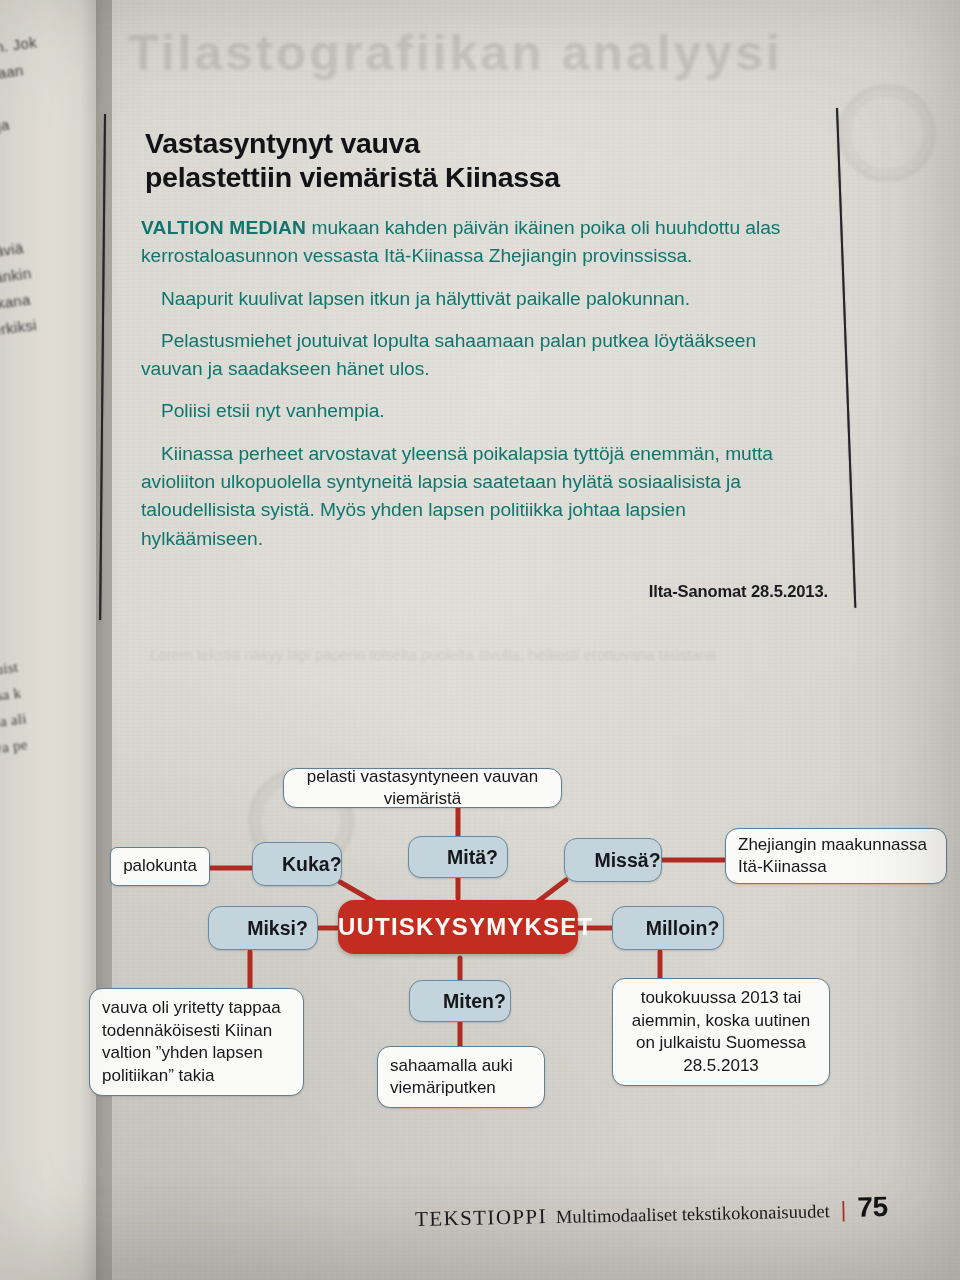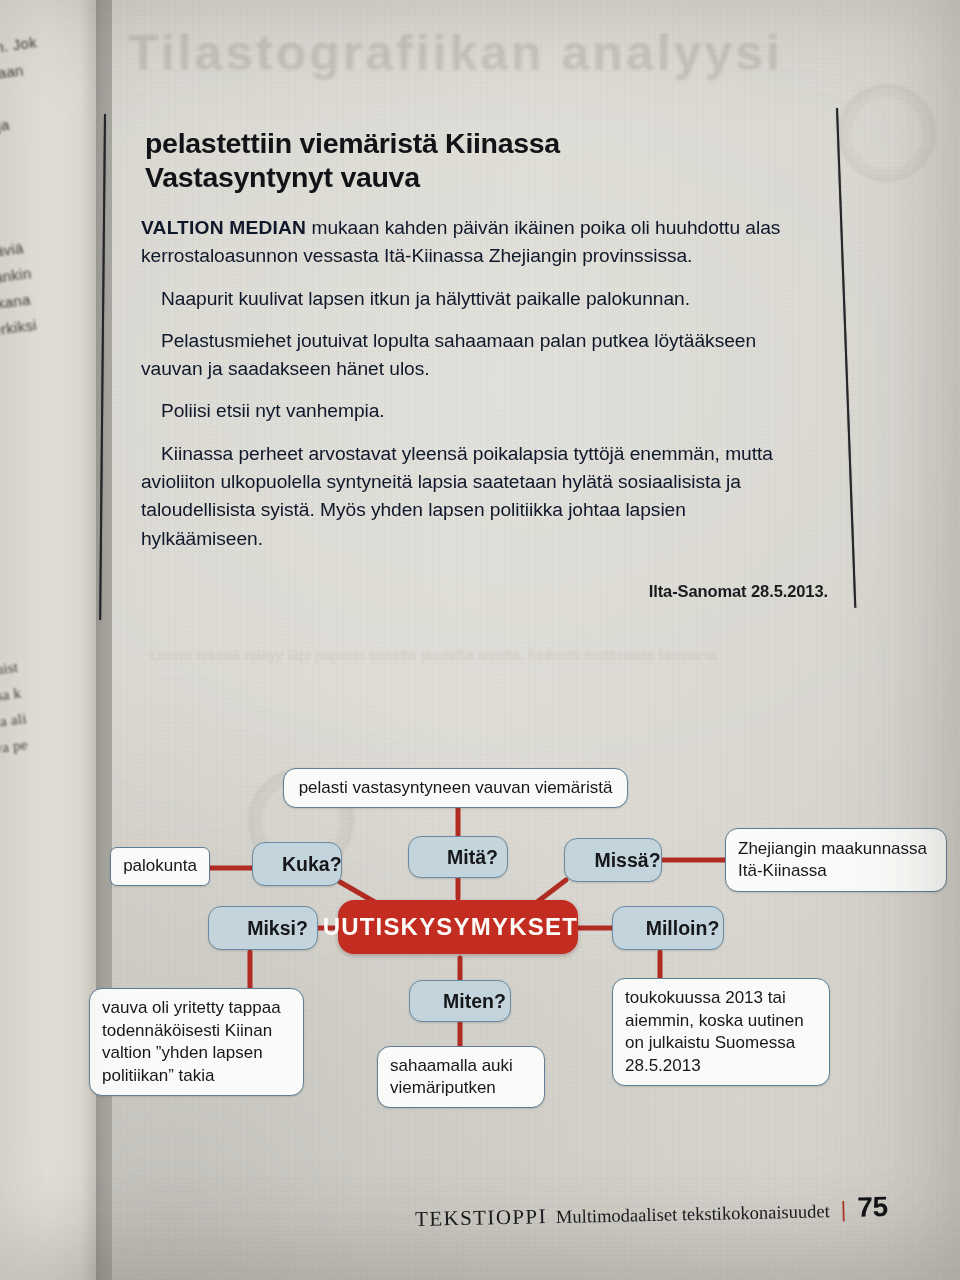--- a/index.html
+++ b/index.html
@@ -86,21 +86,21 @@
   #rule-left{left:4px;top:6px;height:506px;transform:rotate(.55deg);transform-origin:top center;}
   #rule-right{left:736px;top:0px;height:500px;transform:rotate(-2.1deg);transform-origin:top center;}
 
   #headline{
     position:absolute;left:45px;top:18px;width:640px;
     font-size:28.5px;font-weight:bold;line-height:34px;
     letter-spacing:-.3px;color:#121317;
   }
   #body{
     position:absolute;left:41px;top:106px;width:672px;
-    font-size:19.2px;line-height:28.3px;color:#0f172a;letter-spacing:-.05px;
+    font-size:19.2px;line-height:28.3px;color:#0f766e;letter-spacing:-.05px;
   }
   #body p{margin:0;}
   #body p.ind{text-indent:20px;margin-top:14px;}
   #lead{font-weight:bold;letter-spacing:.2px;}
   #source{
     position:absolute;right:20px;top:474px;
     font-size:16.5px;font-weight:600;color:#1a1b1f;letter-spacing:-.1px;
   }
 
   
@@ -129,21 +129,21 @@
   }
   .a{
     background:#fafaf8;
     padding:0 12px;
     line-height:22.5px;
   }
   .center-node{
     position:absolute;
     background:#c32c21;
     border-radius:16px;
-    display:flex;align-items:center;justify-content:flex-end;
+    display:flex;align-items:center;justify-content:flex-start;
     color:#fdfbf7;font-weight:bold;
     letter-spacing:1.2px;
     box-shadow:0 2px 4px rgba(70,25,20,.28);
   }
 
   
   #footer{
     position:absolute;left:0;top:1196px;width:960px;height:48px;
   }
   #footer-inner{
@@ -187,22 +187,22 @@
 hella ali
 auva pe</div>
   <div id="gutter"></div>
 </div>
 
 <div id="article">
   <div class="rule" id="rule-left"></div>
   <div class="rule" id="rule-right"></div>
 
   <div id="headline">
+    <div>Vastasyntynyt vauva</div>
     <div>pelastettiin viemäristä Kiinassa</div>
-    <div>Vastasyntynyt vauva</div>
   </div>
 
   <div id="body">
     <p><span id="lead">VALTION MEDIAN</span> <span>mukaan kahden päivän ikäinen poika oli huuhdottu alas kerrostaloasunnon vessasta Itä-Kiinassa Zhejiangin provinssissa.</span></p>
     <p class="ind">Naapurit kuulivat lapsen itkun ja hälyttivät paikalle palokunnan.</p>
     <p class="ind">Pelastusmiehet joutuivat lopulta sahaamaan palan putkea löytääkseen vauvan ja saadakseen hänet ulos.</p>
     <p class="ind">Poliisi etsii nyt vanhempia.</p>
     <p class="ind">Kiinassa perheet arvostavat yleensä poikalapsia tyttöjä enemmän, mutta avioliiton ulkopuolella syntyneitä lapsia saatetaan hylätä sosiaalisista ja taloudellisista syistä. Myös yhden lapsen politiikka johtaa lapsien hylkäämiseen.</p>
   </div>
 
@@ -232,41 +232,41 @@
       <line x1="460" y1="268" x2="460" y2="290"></line>
 
       <line x1="250" y1="262" x2="250" y2="298"></line>
 
       <line x1="460" y1="332" x2="460" y2="356"></line>
 
       <line x1="660" y1="262" x2="660" y2="288"></line>
     </g>
   </svg>
 
-  <div class="node a" style="left:283px;top:78px;width:345px;height:40px;font-size:17px;justify-content:flex-end;">
+  <div class="node a" style="left:283px;top:78px;width:279px;height:40px;font-size:17px;justify-content:flex-end;">
     <span class="txt" style="text-align:center;">pelasti vastasyntyneen vauvan viemäristä</span>
   </div>
 
   <div class="node q" style="left:408px;top:146px;width:100px;height:42px;font-size:19.5px;">
     <span class="txt">Mitä?</span>
   </div>
 
   <div class="node a" style="left:110px;top:157px;width:100px;height:39px;font-size:17px;justify-content:center;border-radius:7px;">
     <span class="txt" style="text-align:center;">palokunta</span>
   </div>
 
   <div class="node q" style="left:252px;top:152px;width:90px;height:44px;font-size:19.5px;">
     <span class="txt">Kuka?</span>
   </div>
 
   <div class="node q" style="left:564px;top:148px;width:98px;height:44px;font-size:19.5px;">
     <span class="txt">Missä?</span>
   </div>
 
-  <div class="node a" style="left:725px;top:138px;width:222px;height:64px;font-size:17px;">
+  <div class="node a" style="left:725px;top:138px;width:222px;height:56px;font-size:17px;">
     <span class="txt">Zhejiangin maakunnassa Itä-Kiinassa</span>
   </div>
 
   <div class="node q" style="left:208px;top:216px;width:110px;height:44px;font-size:19.5px;">
     <span class="txt">Miksi?</span>
   </div>
 
   <div class="center-node" style="left:338px;top:210px;width:240px;height:54px;font-size:24px;">
     <span>UUTISKYSYMYKSET</span>
   </div>
@@ -280,21 +280,21 @@
   </div>
 
   <div class="node a" style="left:89px;top:298px;width:215px;height:108px;font-size:17px;">
     <span class="txt">vauva oli yritetty tappaa todennäköisesti Kiinan valtion ”yhden lapsen politiikan” takia</span>
   </div>
 
   <div class="node a" style="left:377px;top:356px;width:168px;height:62px;font-size:17px;">
     <span class="txt">sahaamalla auki viemäriputken</span>
   </div>
 
-  <div class="node a" style="left:612px;top:288px;width:218px;height:108px;font-size:17px;">
+  <div class="node a" style="left:612px;top:288px;width:218px;height:108px;font-size:17px;text-align:center;">
     <span class="txt">toukokuussa 2013 tai aiemmin, koska uutinen on julkaistu Suomessa 28.5.2013</span>
   </div>
 </div>
 
 <div id="footer">
   <div id="footer-inner">
     <span id="ft-brand">TEKSTIOPPI</span>
     <span id="ft-sub">Multimodaaliset tekstikokonaisuudet</span>
     <span id="ft-bar">|</span>
     <span id="ft-page">75</span>

